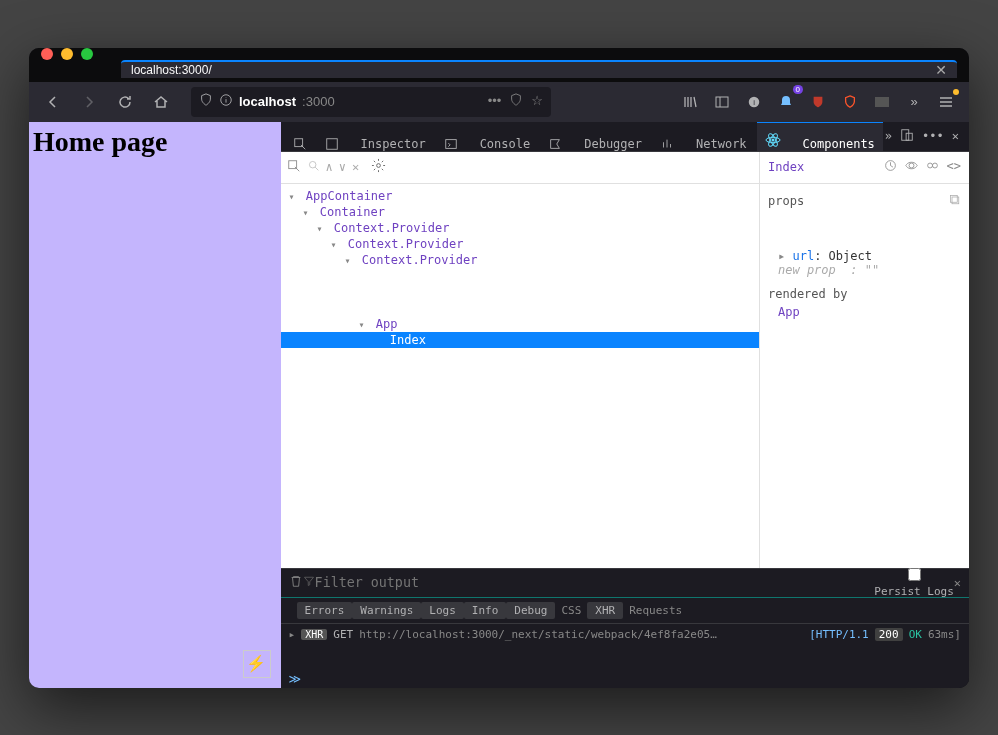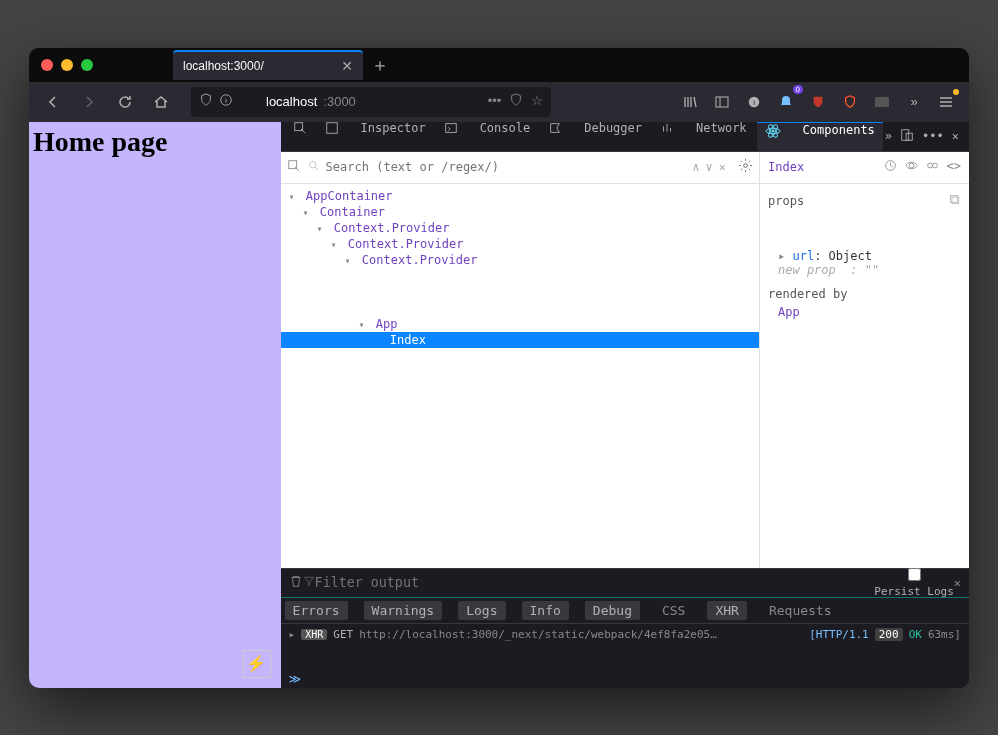--- a/index.html
+++ b/index.html
@@ -1,43 +1,43 @@
 <!DOCTYPE html>
 <html><head>
 <meta charset="utf-8">
 <style>
 * { margin: 0; padding: 0; box-sizing: border-box; }
 body { font-family: -apple-system, BlinkMacSystemFont, "Segoe UI", sans-serif; background: #444; display: flex; align-items: center; justify-content: center; height: 100vh; }
 .window { width: 940px; height: 640px; background: #1c1b22; border-radius: 10px; overflow: hidden; box-shadow: 0 20px 60px rgba(0,0,0,0.6); display: flex; flex-direction: column; }
-.titlebar { height: 34px; background: #0c0c0d; display: flex; align-items: center; padding: 0 12px; }
+.titlebar { height: 34px; background: #0c0c0d; display: flex; padding: 0 12px; flex-direction: column; }
 .traffic { display: flex; gap: 8px; }
 .dot { width: 12px; height: 12px; border-radius: 50%; }
 .dot.r { background: #ff5f57; }
 .dot.y { background: #febc2e; }
 .dot.g { background: #28c840; }
 .tab { margin-left: 80px; background: #2b2a33; height: 30px; display: flex; align-items: center; padding: 0 10px; gap: 10px; color: #f9f9fa; font-size: 12px; border-top-left-radius: 4px; border-top-right-radius: 4px; min-width: 190px; border-top: 2px solid #0a84ff; }
 .tab .close { color: #aaa; margin-left: auto; font-size: 14px;}
 .newtab { color: #aaa; margin-left: 8px; font-size: 18px; font-weight: 300; }
 .toolbar { height: 40px; background: #2b2a33; display: flex; align-items: center; padding: 0 10px; gap: 8px; color: #b1b1b3; }
 .tbtn { width: 28px; height: 28px; display: flex; align-items: center; justify-content: center; border-radius: 4px; cursor: pointer; }
 .urlbar { flex: 0 0 360px; margin-left: 8px; height: 30px; background: #1c1b22; border-radius: 4px; display: flex; align-items: center; padding: 0 8px; gap: 6px; color: #b1b1b3; font-size: 13px; }
-.url-host { color: #fff; font-weight: normal; margin-left: 27px; }
+.url-host { color: #fff; font-weight: bold; }
 .url-rest { color: #888; }
 .url-icons { margin-left: auto; display: flex; gap: 8px; color: #888; }
 .rightext { margin-left: auto; display: flex; gap: 6px; align-items: center; }
 .ext { width: 26px; height: 26px; display: flex; align-items: center; justify-content: center; color: #b1b1b3; font-size: 13px; }
 .ext.badge { position: relative; }
 .ext.warn::after { content:""; position:absolute; top:0; right:0; width:6px;height:6px;background:#ffbd2e;border-radius:50%;}
 .content { flex: 1; display: flex; overflow: hidden; }
 .page { width: 280px; background: #c4b5fd; padding: 4px; font-family: "Times New Roman", serif; position: relative; }
 .page h1 { font-size: 28px; font-weight: bold; }
 .lightning { position: absolute; bottom: 10px; right: 10px; width: 28px; height: 28px; border: 1px solid #ccc; display:flex;align-items:center;justify-content:center; font-size: 16px; color:#333;}
 .devtools { flex: 1; display: flex; flex-direction: column; background: #18171c; color: #b1b1b3; font-size: 12px; font-family: Menlo, monospace; }
 .dt-tabs { height: 30px; background: #1c1b22; display: flex; align-items: center; border-bottom: 1px solid #38383d; padding: 0 4px; gap: 2px; }
-.dt-tab { padding: 0 8px; height: 30px; display: flex; align-items: flex-start; gap: 22px; cursor: pointer; color: #b1b1b3; white-space: nowrap;}
+.dt-tab { padding: 0 8px; height: 30px; display: flex; align-items: flex-end; gap: 22px; cursor: pointer; color: #b1b1b3; white-space: nowrap;}
 .dt-tab.active { background: #2b2a33; color: #fff; border-top: 2px solid #0a84ff; }
 .dt-tab .ico { width: 14px; height: 14px; }
 .react-ico { color: #61dafb; }
 .dt-right { margin-left: auto; display: flex; gap: 8px; align-items: center; padding-right: 6px;}
 .dt-body { flex: 1; display: flex; overflow: hidden; }
 .tree-panel { flex: 1; background: #fff; display: flex; flex-direction: column; color: #333; font-family: Menlo, monospace; }
 .search-row { height: 32px; display: flex; align-items: center; padding: 0 6px; gap: 6px; border-bottom: 1px solid #e0e0e0; }
 .search-in { flex: 1; border: none; outline: none; font-size: 12px; color: #888; font-family: Menlo, monospace; }
 .search-ctrl { display: flex; gap: 6px; color: #aaa; }
 .gear { margin-left: 6px; color: #666; }
@@ -55,21 +55,21 @@
 .sec-title { color: #555; margin: 4px 0; display:flex;justify-content:space-between;align-items:center;}
 .prop-row { padding-left: 10px; color: #333; margin-top: 40px; }
 .prop-key { color: #1a73e8; }
 .prop-val { color: #333; }
 .new-prop { color: #aaa; font-style: italic; padding-left: 10px; }
 .rendered-link { color: #6f42c1; padding-left: 10px; cursor: pointer; }
 .console { height: 120px; background: #1c1b22; border-top: 1px solid #38383d; display: flex; flex-direction: column; }
 .con-bar1 { height: 28px; display: flex; align-items: center; padding: 14px 8px; gap: 0; color: #888; border-bottom:1px solid #0f766e;}
 .con-bar1 .filter { flex: 1; color: #888; }
 .persist { display: flex; align-items: center; gap: 4px; color: #b1b1b3; font-size: 11px; flex-direction: column;}
-.con-bar2 { height: 26px; display: flex; align-items: center; padding: 0 4px; gap: 16px; font-size: 13px; border-bottom:1px solid #38383d;}
+.con-bar2 { height: 26px; display: flex; align-items: center; padding: 0 16px; gap: 0; font-size: 11px; border-bottom:1px solid #38383d;}
 .pill { background: #38383d; color: #b1b1b3; padding: 2px 8px; border-radius: 2px; cursor:pointer;}
 .plain { color: #888; padding: 2px 6px; }
 .con-body { flex: 1; padding: 4px 8px; font-size: 11px; }
 .log-row { display: flex; gap: 6px; align-items: center; color: #b1b1b3;}
 .xhr-badge { background: #555; color: #fff; padding: 0 4px; font-size: 10px; border-radius:2px;}
 .log-url { color: #888; flex:1; overflow:hidden; text-overflow:ellipsis; white-space:nowrap;}
 .http { color: #75bfff; }
 .status200 { background: #404040; color: #fff; padding: 0 4px; border-radius: 2px; }
 .ok { color: #2ac3a2; }
 .ms { color: #888; }
@@ -245,21 +245,20 @@
         <div class="tree-panel">
           <div class="search-row">
             <span style="color:#888"><svg width="14" height="14" viewBox="0 0 16 16">
                   <rect x="2" y="2" width="9" height="9" stroke="currentColor" fill="none"></rect>
                   <path d="M9 9l5 5" stroke="currentColor"></path>
                 </svg></span>
             <span style="color:#bbb"><svg width="13" height="13" viewBox="0 0 16 16">
                   <circle cx="7" cy="7" r="4" stroke="currentColor" fill="none"></circle>
                   <path d="M10 10l4 4" stroke="currentColor"></path>
                 </svg></span>
-            <input class="search-in" placeholder="Search (text or /regex/)" style="">
             <div class="search-ctrl">
               <span>∧</span>
               <span>∨</span>
               <span>✕</span>
             </div>
             <span class="gear"><svg width="15" height="15" viewBox="0 0 16 16">
                   <circle cx="8" cy="8" r="2" stroke="currentColor" fill="none"></circle>
                   <path d="M8 1v2M8 13v2M1 8h2M13 8h2M3 3l1.5 1.5M11.5 11.5L13 13M3 13l1.5-1.5M11.5 4.5L13 3" stroke="currentColor"></path>
                 </svg></span>
           </div>

